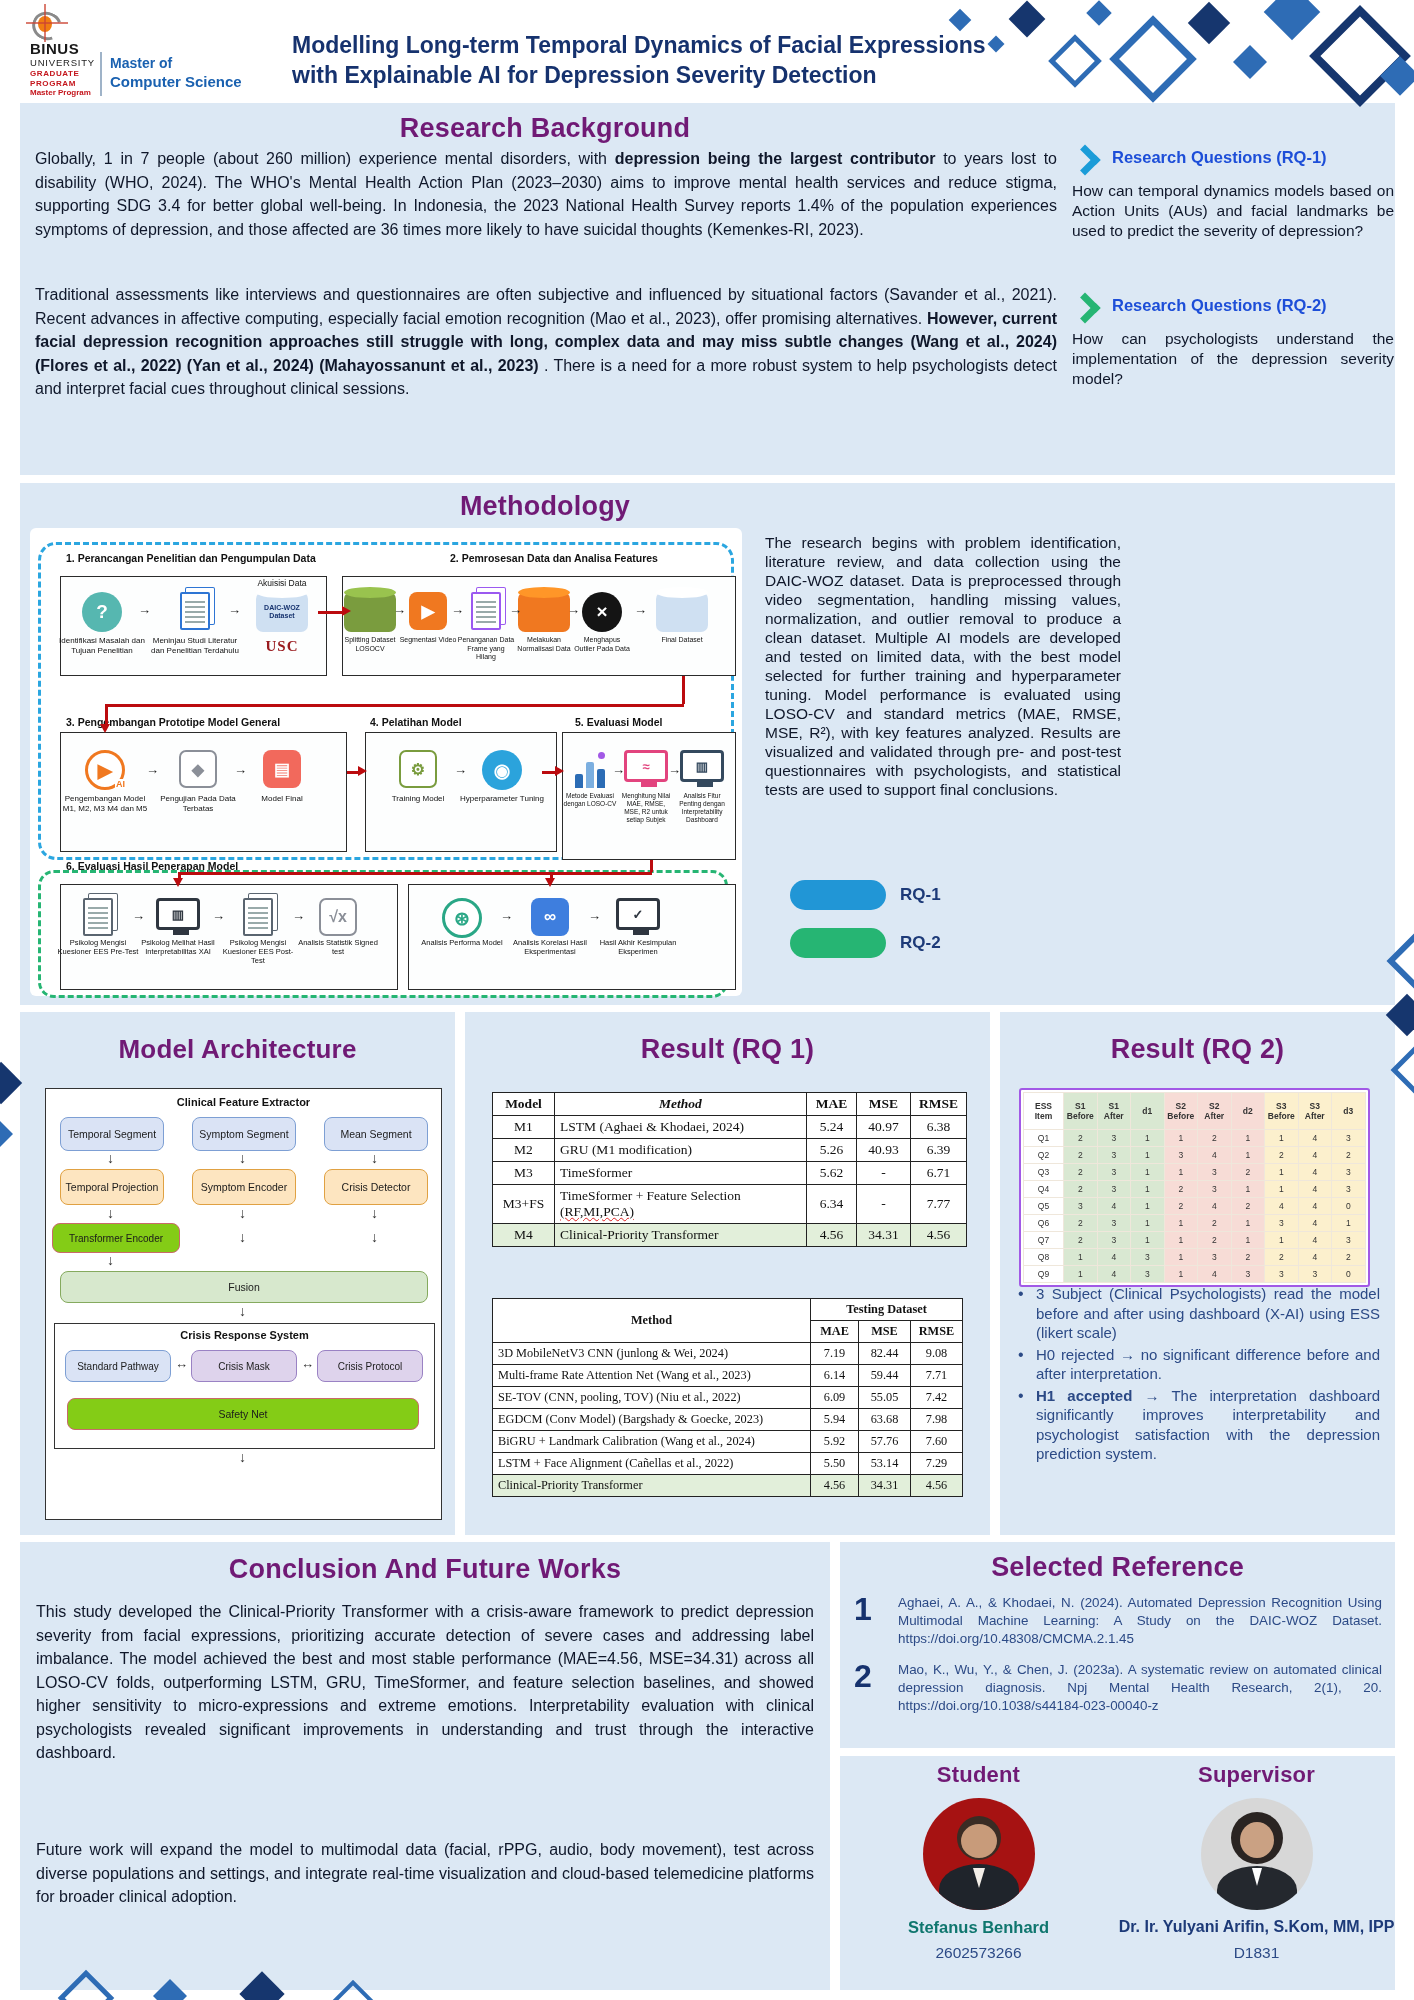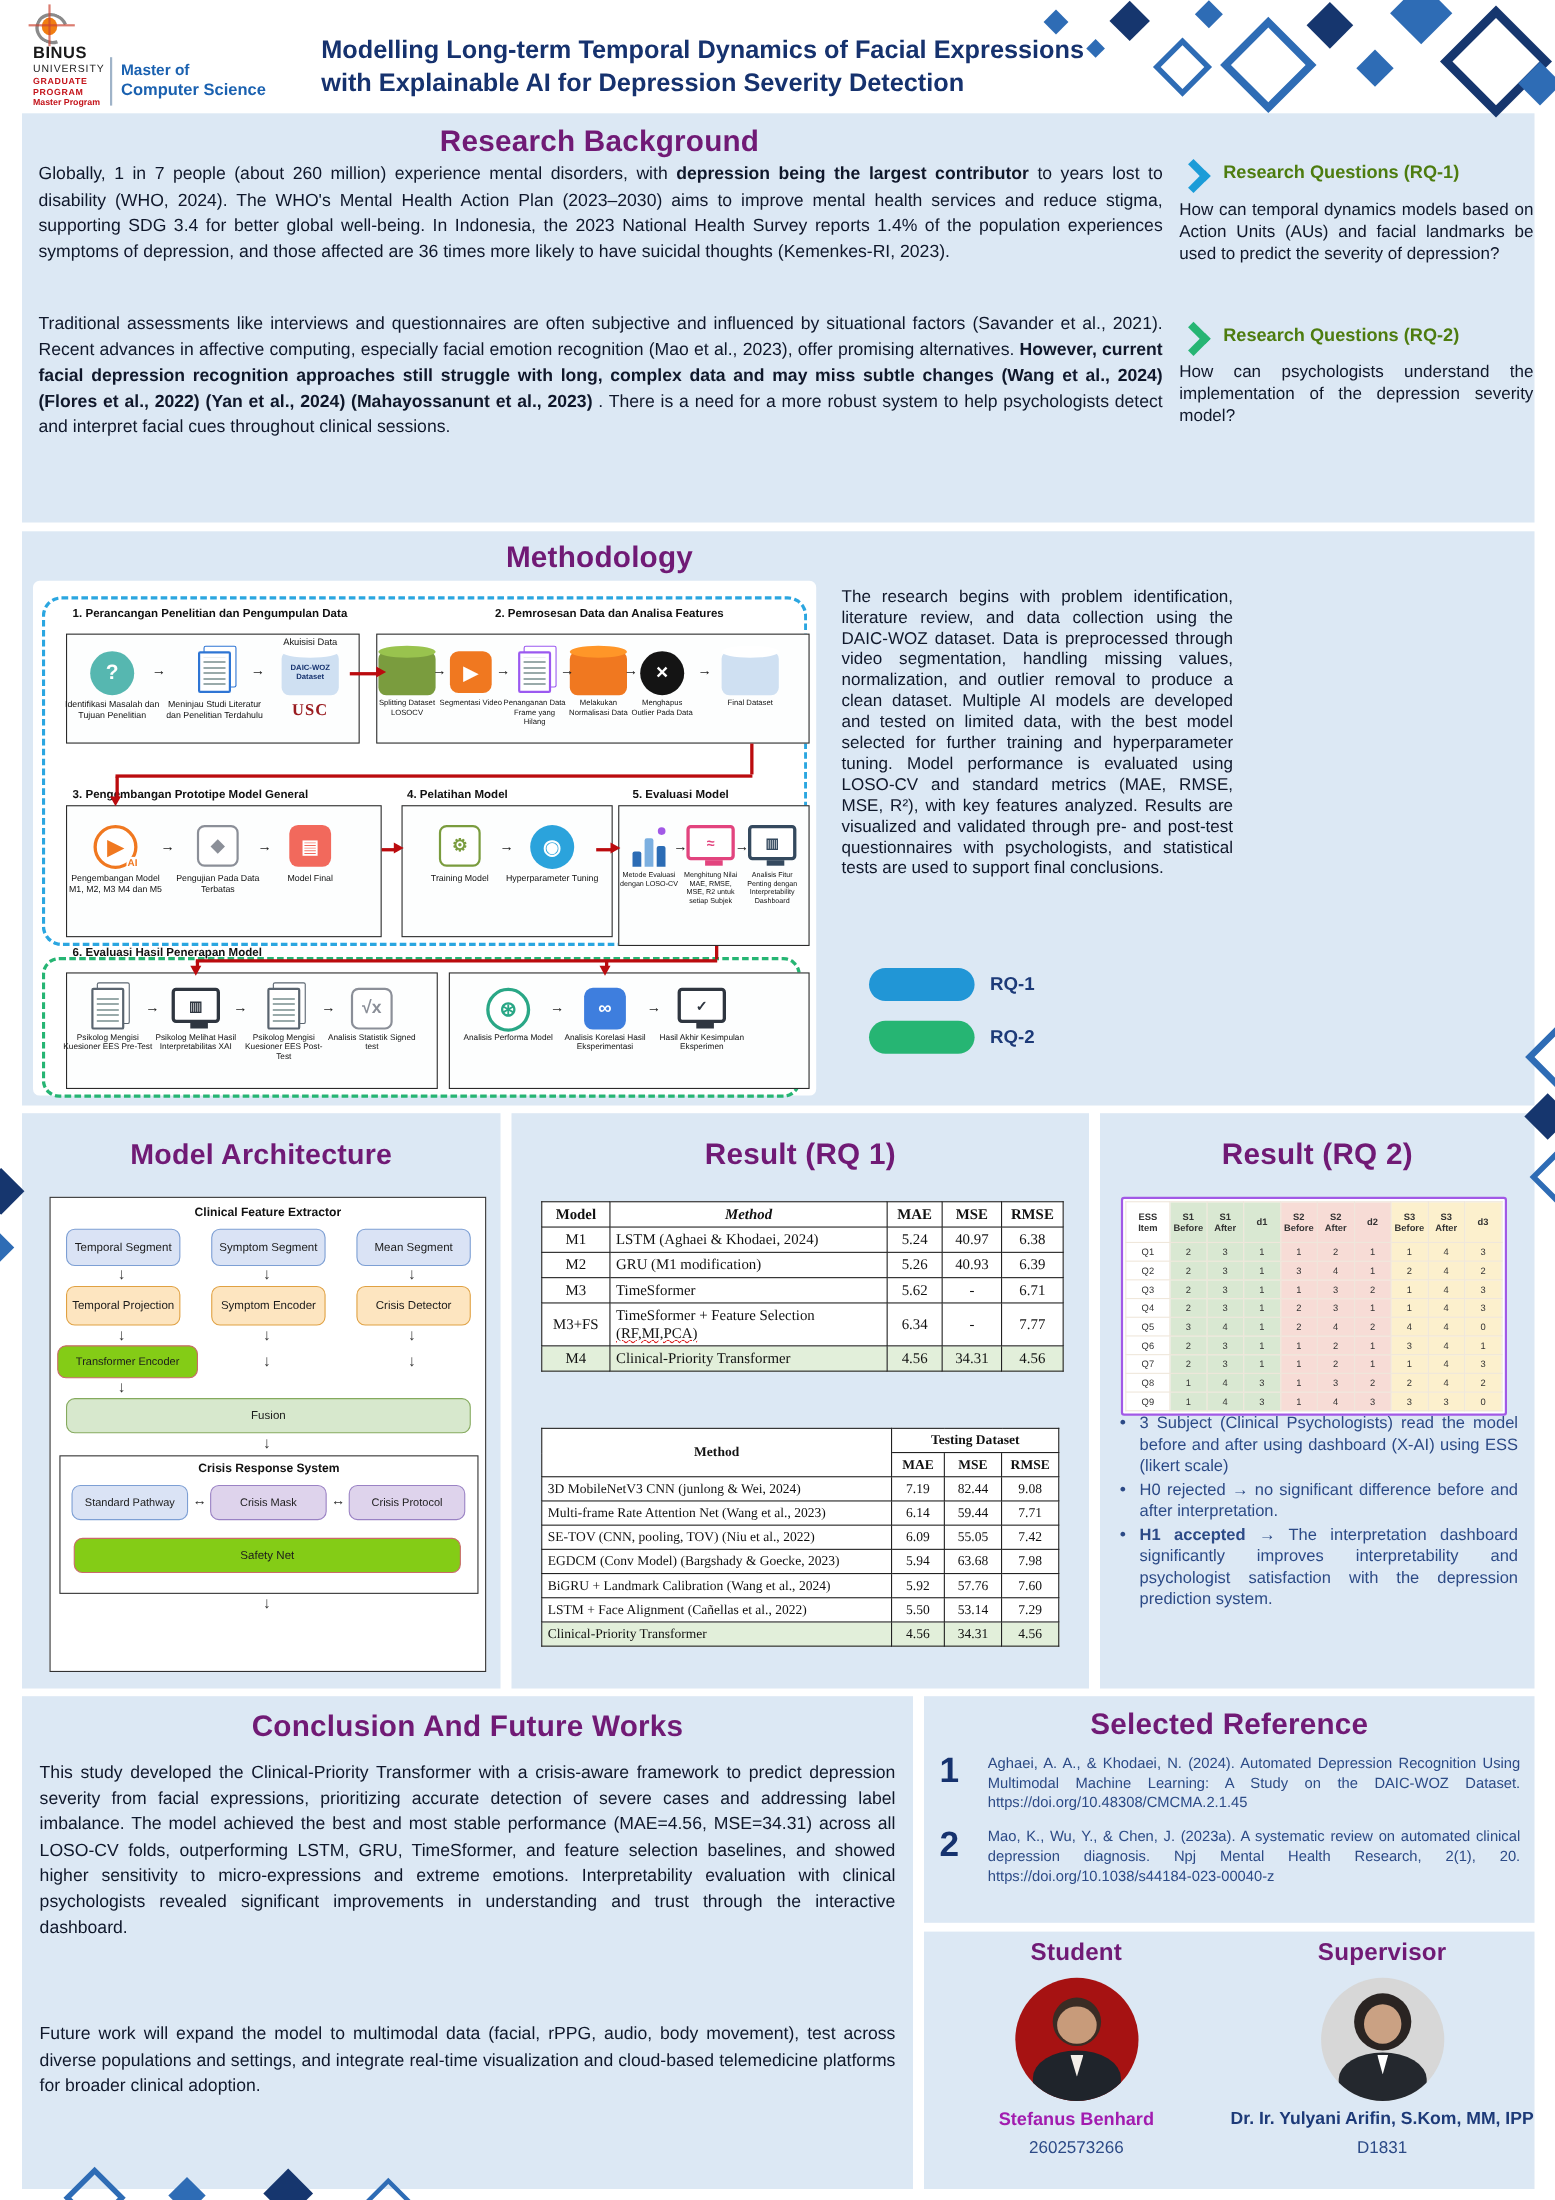--- a/index.html
+++ b/index.html
@@ -1,21 +1,21 @@
 <!DOCTYPE html>
 <html><head>
 <meta charset="utf-8">
 <style>
   html,body{margin:0;padding:0;background:#fff}
   .poster{position:relative;width:1414px;height:2000px;background:#ffffff;font-family:"Liberation Sans",sans-serif;overflow:hidden}
   .abs{position:absolute}
   .panel{position:absolute;background:#dce8f4}
   .sec-title{position:absolute;text-align:center;font-weight:800;color:#701a75;font-size:27px;letter-spacing:.2px;white-space:nowrap}
   .body-txt{position:absolute;color:#0f172a;text-align:justify;font-size:16px;line-height:23.5px}
-  .rq-head{font-weight:800;color:#4d7c0f;font-size:16.5px;white-space:nowrap}
+  .rq-head{font-weight:800;color:#1d4ed8;font-size:16.5px;white-space:nowrap}
   .chev{position:absolute;width:15px;height:15px;border-style:solid;border-width:7px 7px 0 0;transform:rotate(45deg)}
   .pill{position:absolute;height:30px;border-radius:15px}
   .pill-lab{position:absolute;font-weight:800;color:#1d3a78;font-size:17px}
   
   .flow{position:absolute;background:#ffffff;border-radius:6px}
   .sect-lab{position:absolute;font-weight:bold;color:#111;font-size:10.5px;white-space:nowrap}
   .sect-box{position:absolute;border:1.6px solid #2b2b2b;background:#fdfefe}
   .node-lab{position:absolute;color:#111;text-align:center;transform:translateX(-50%)}
   .node-cap{position:absolute;color:#111;text-align:center;transform:translateX(-50%);font-size:8.5px;white-space:nowrap}
   .usc{font-family:"Liberation Serif",serif;font-weight:bold;color:#9a1c20;font-size:15px;letter-spacing:1px}
@@ -554,21 +554,21 @@
 
   <div class="panel" style="left:840px;top:1756px;width:555px;height:234px">
     <div class="abs" style="left:0;top:0;width:277px;height:234px">
       <div class="sec-title" style="left:0;top:6px;width:277px;font-size:22px">Student</div>
       <div class="avatar" style="left:83px;top:42px;width:112px;height:112px;background:#a61212">
         <div class="av-head" style="left:34px;top:18px;width:44px;height:44px;background:#3a2c24"></div>
         <div class="av-head" style="left:38px;top:26px;width:36px;height:34px;background:#c89b7a"></div>
         <div class="av-body" style="left:16px;top:66px;width:80px;height:50px;background:#1f242b"></div>
         <div class="abs" style="left:50px;top:70px;width:12px;height:20px;background:#f4efe9;clip-path:polygon(0 0,100% 0,50% 100%)"></div>
       </div>
-      <div class="abs" style="left:0;top:162px;width:277px;text-align:center;font-weight:800;font-size:16.5px;color:#a21caf">Stefanus Benhard</div>
+      <div class="abs" style="left:0;top:162px;width:277px;text-align:center;font-weight:800;font-size:16.5px;color:#0f766e">Stefanus Benhard</div>
       <div class="abs" style="left:0;top:188px;width:277px;text-align:center;font-size:15.5px;color:#2c4a86">2602573266</div>
     </div>
     <div class="abs" style="left:278px;top:0;width:277px;height:234px">
       <div class="sec-title" style="left:0;top:6px;width:277px;font-size:22px">Supervisor</div>
       <div class="avatar" style="left:83px;top:42px;width:112px;height:112px;background:#d7d7d7">
         <div class="av-head" style="left:30px;top:14px;width:52px;height:52px;background:#2a2422"></div>
         <div class="av-head" style="left:39px;top:24px;width:34px;height:36px;background:#caa183"></div>
         <div class="av-body" style="left:16px;top:68px;width:80px;height:48px;background:#24282e"></div>
         <div class="abs" style="left:51px;top:70px;width:10px;height:18px;background:#fff;clip-path:polygon(0 0,100% 0,50% 100%)"></div>
       </div>

